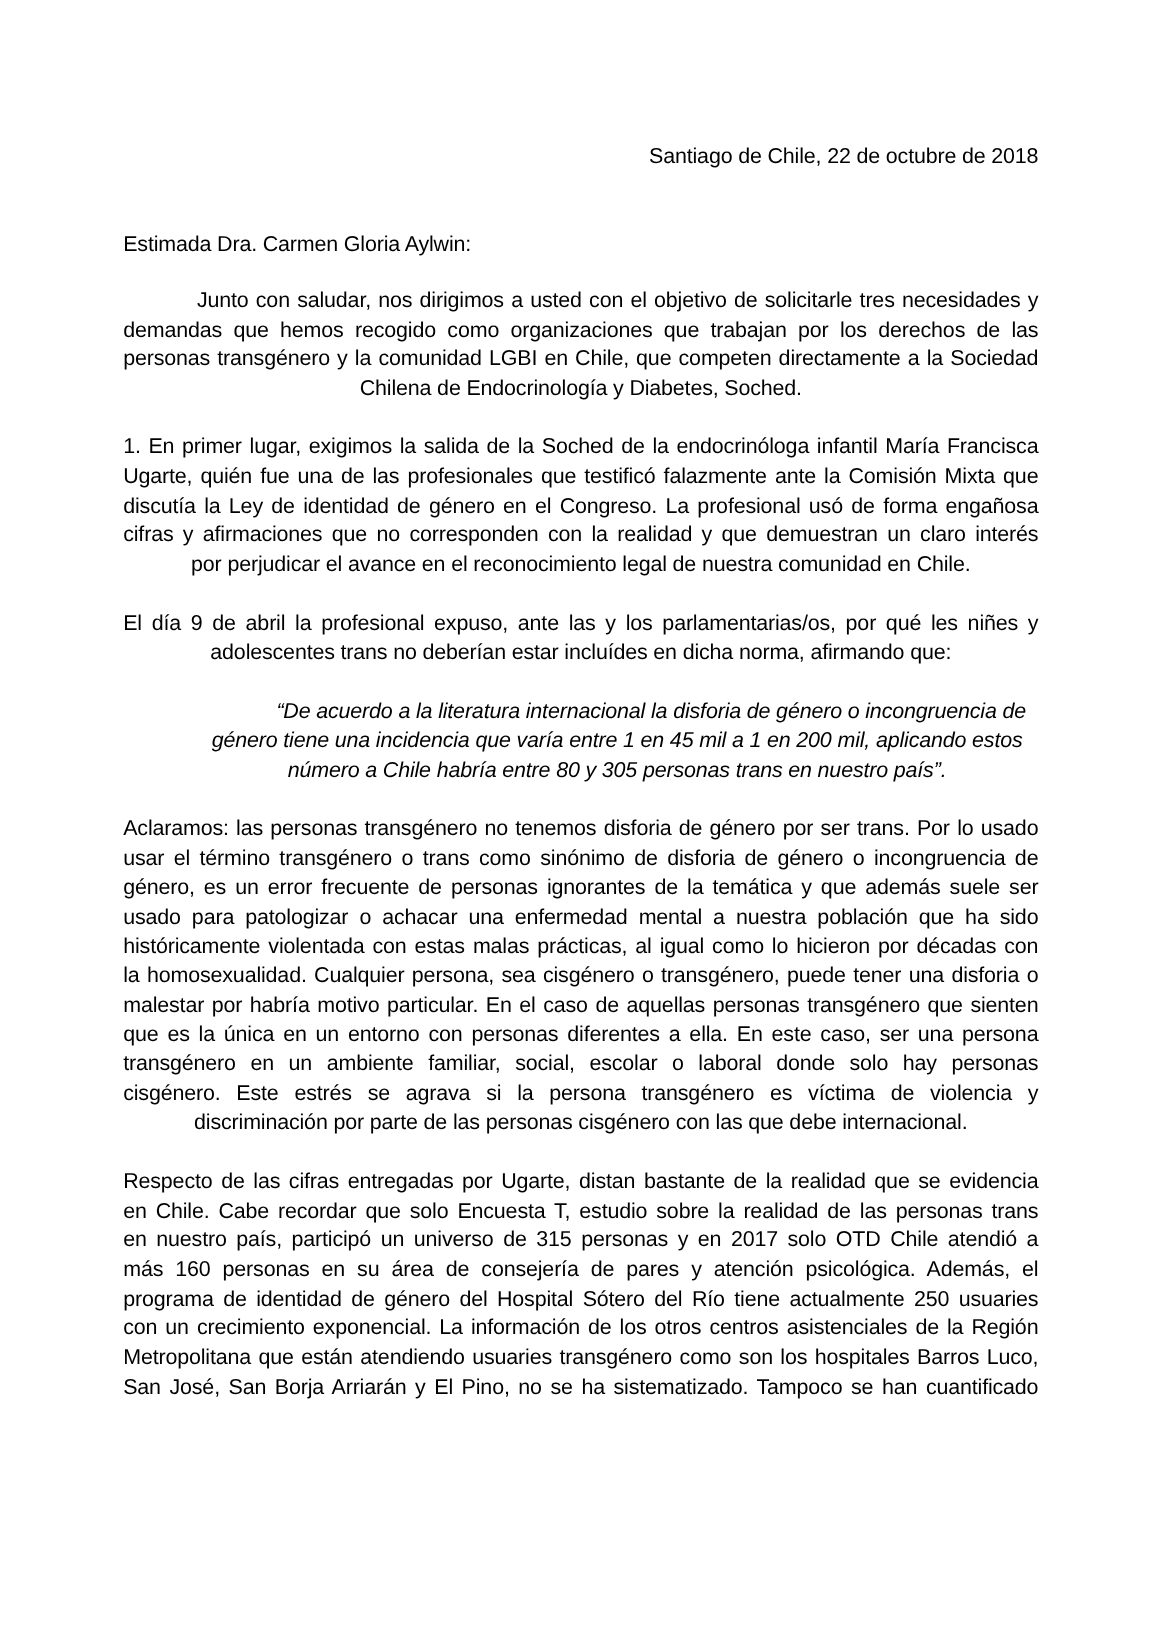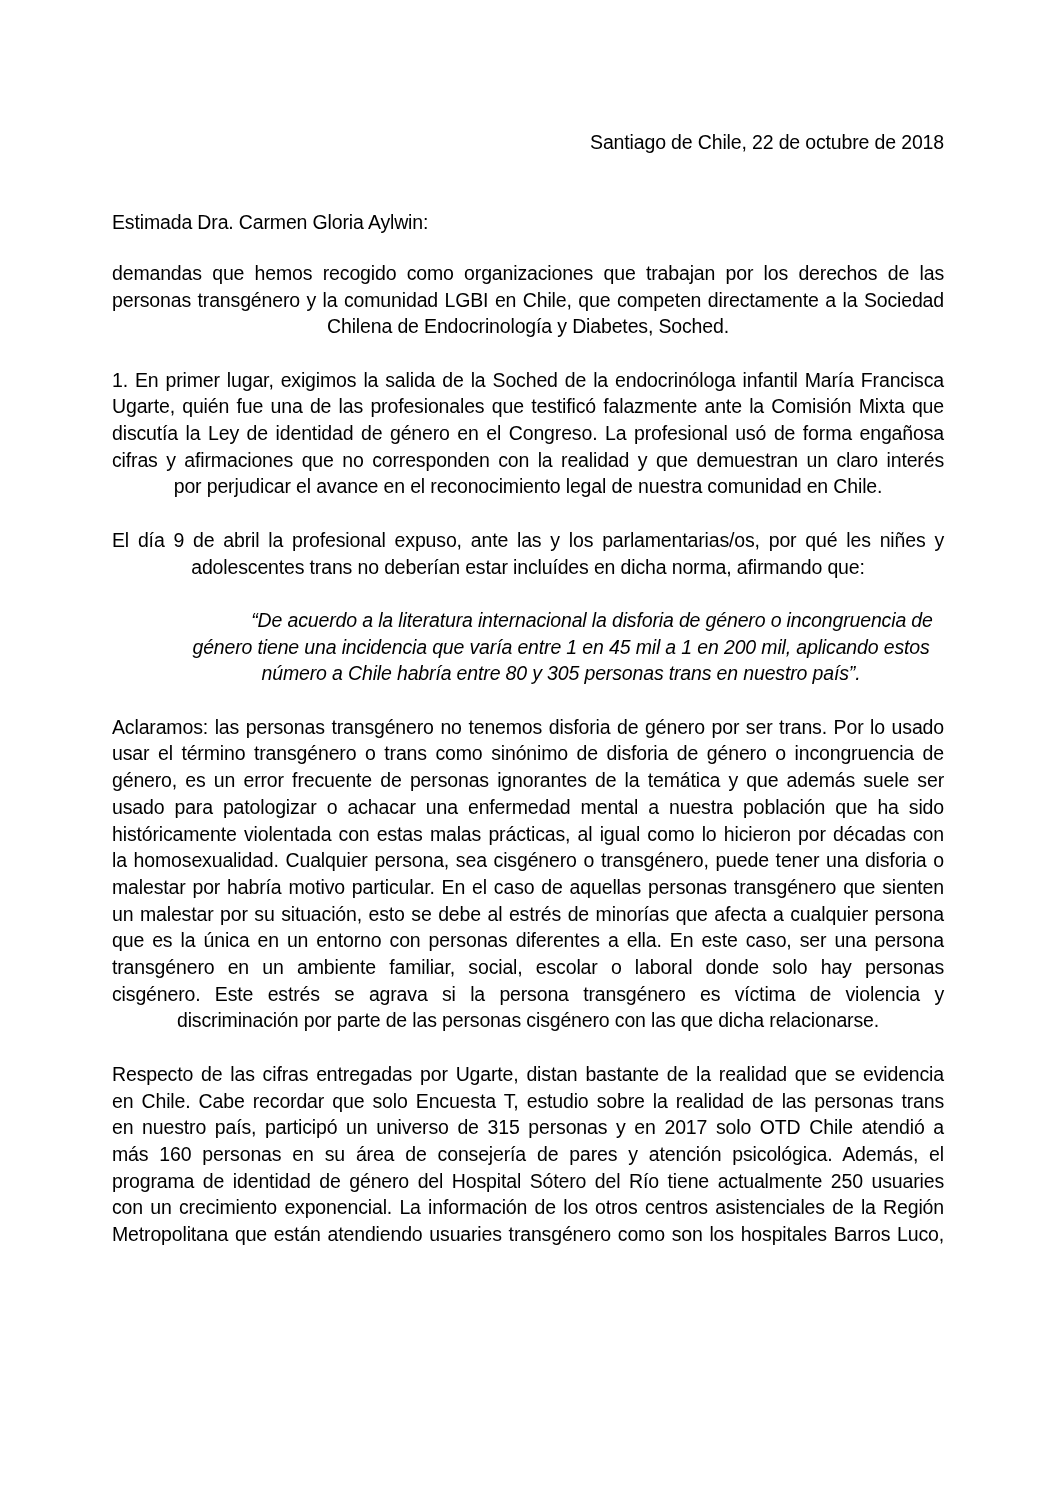--- a/index.html
+++ b/index.html
@@ -51,20 +51,21 @@
   }
 </style>
 </head>
 <body>
 
 <div class="page">
   <div class="date-line">Santiago de Chile, 22 de octubre de 2018</div>
   <div class="salutation">Estimada Dra. Carmen Gloria Aylwin:</div>
   <div id="letter-body">
       <div class="para">
+        <div class="line just fli">Junto con saludar, nos dirigimos a usted con el objetivo de solicitarle tres necesidades y</div>
         <div class="line just">demandas que hemos recogido como organizaciones que trabajan por los derechos de las</div>
         <div class="line just">personas transgénero y la comunidad LGBI en Chile, que competen directamente a la Sociedad</div>
         <div class="line">Chilena de Endocrinología y Diabetes, Soched.</div>
       </div>
       <div class="para">
         <div class="line just">1. En primer lugar, exigimos la salida de la Soched de la endocrinóloga infantil María Francisca</div>
         <div class="line just">Ugarte, quién fue una de las profesionales que testificó falazmente ante la Comisión Mixta que</div>
         <div class="line just">discutía la Ley de identidad de género en el Congreso. La profesional usó de forma engañosa</div>
         <div class="line just">cifras y afirmaciones que no corresponden con la realidad y que demuestran un claro interés</div>
         <div class="line">por perjudicar el avance en el reconocimiento legal de nuestra comunidad en Chile.</div>
@@ -79,29 +80,29 @@
         <div class="line">número a Chile habría entre 80 y 305 personas trans en nuestro país”.</div>
       </div>
       <div class="para">
         <div class="line just">Aclaramos: las personas transgénero no tenemos disforia de género por ser trans. Por lo usado</div>
         <div class="line just">usar el término transgénero o trans como sinónimo de disforia de género o incongruencia de</div>
         <div class="line just">género, es un error frecuente de personas ignorantes de la temática y que además suele ser</div>
         <div class="line just">usado para patologizar o achacar una enfermedad mental a nuestra población que ha sido</div>
         <div class="line just">históricamente violentada con estas malas prácticas, al igual como lo hicieron por décadas con</div>
         <div class="line just">la homosexualidad. Cualquier persona, sea cisgénero o transgénero, puede tener una disforia o</div>
         <div class="line just">malestar por habría motivo particular. En el caso de aquellas personas transgénero que sienten</div>
-        <div class="line just">un malestar por su situación, esto se debe al estrés de minorías que afecta a cualquier persona</div>
         <div class="line just">que es la única en un entorno con personas diferentes a ella. En este caso, ser una persona</div>
         <div class="line just">transgénero en un ambiente familiar, social, escolar o laboral donde solo hay personas</div>
         <div class="line just">cisgénero. Este estrés se agrava si la persona transgénero es víctima de violencia y</div>
-        <div class="line">discriminación por parte de las personas cisgénero con las que dicha relacionarse.</div>
+        <div class="line">discriminación por parte de las personas cisgénero con las que debe internacional.</div>
       </div>
       <div class="para">
         <div class="line just">Respecto de las cifras entregadas por Ugarte, distan bastante de la realidad que se evidencia</div>
         <div class="line just">en Chile. Cabe recordar que solo Encuesta T, estudio sobre la realidad de las personas trans</div>
         <div class="line just">en nuestro país, participó un universo de 315 personas y en 2017 solo OTD Chile atendió a</div>
         <div class="line just">más 160 personas en su área de consejería de pares y atención psicológica. Además, el</div>
         <div class="line just">programa de identidad de género del Hospital Sótero del Río tiene actualmente 250 usuaries</div>
         <div class="line just">con un crecimiento exponencial. La información de los otros centros asistenciales de la Región</div>
         <div class="line just">Metropolitana que están atendiendo usuaries transgénero como son los hospitales Barros Luco,</div>
+        <div class="line just">San José, San Borja Arriarán y El Pino, no se ha sistematizado. Tampoco se han cuantificado</div>
       </div>
     </div>
 </div>
 
 </body></html>

